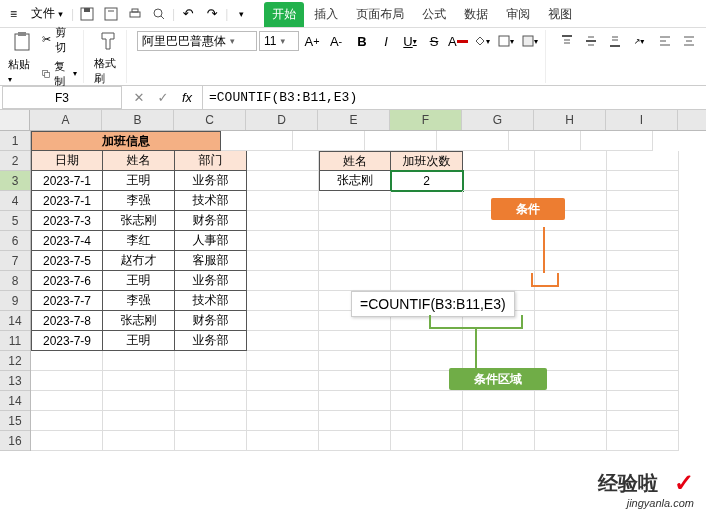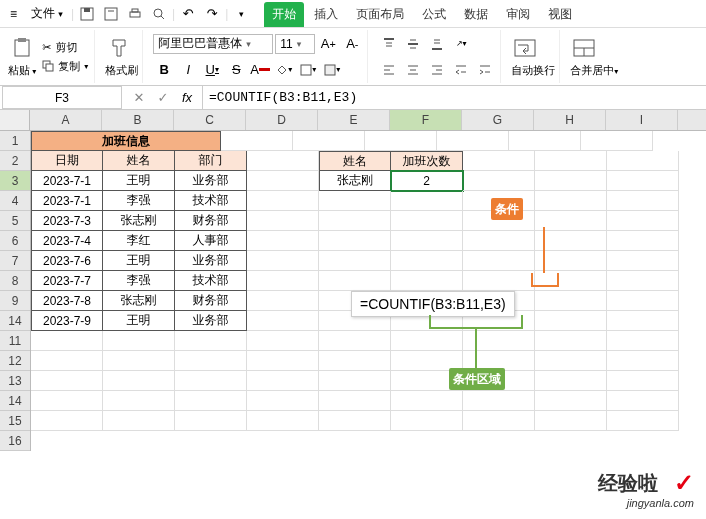--- a/index.html
+++ b/index.html
@@ -3,21 +3,21 @@
 <meta charset="utf-8">
 <style>
 * { box-sizing: border-box; margin: 0; padding: 0; }
 body { font-family: "Microsoft YaHei", Arial, sans-serif; font-size: 12px; background: #fff; width: 706px; height: 519px; overflow: hidden; position: relative; }
 .menubar { display: flex; align-items: center; height: 28px; background: #fff; border-bottom: 1px solid #ddd; padding: 0 4px; gap: 2px; }
 .menubar .mbtn { padding: 3px 6px; cursor: pointer; }
 .tabs { display: flex; align-items: flex-end; height: 100%; gap: 2px; margin-left: 10px; }
 .tab { padding: 4px 8px; cursor: pointer; color: #333; }
 .tab.active { background: #22b14c; color: #fff; border-radius: 3px 3px 0 0; }
 .ribbon { display: flex; align-items: center; height: 58px; background: #fff; border-bottom: 1px solid #ccc; padding: 2px 4px; gap: 6px; }
-.rgroup { display: flex; flex-direction: column; align-items: center; justify-content: center; height: 100%; padding: 0 4px; border-right: 1px solid #eee; }
+.rgroup { display: flex; flex-direction: row; align-items: center; justify-content: center; height: 100%; padding: 0 4px; border-right: 1px solid #eee; }
 .rgroup:last-child { border-right: none; }
 .rbtn-big .icon-box { width: 28px; height: 26px; display: flex; align-items: center; justify-content: center; border: 1px solid transparent; }
 .rbtn-big .lbl { font-size: 11px; margin-top: 2px; }
 .side-stack { display: flex; flex-direction: column; gap: 2px; }
 .side-stack .row { display: flex; align-items: center; gap: 4px; font-size: 11px; padding: 1px 2px; }
 .fmt-row { display: flex; align-items: center; gap: 2px; }
 .combo { display: flex; align-items: center; border: 1px solid #bbb; background: #fff; height: 20px; padding: 0 4px; font-size: 12px; gap: 4px; }
 .combo .arrow { font-size: 9px; color: #666; }
 .iconbtn { width: 22px; height: 22px; display: inline-flex; align-items: center; justify-content: center; border: 1px solid transparent; cursor: pointer; font-size: 13px; }
 .formula-bar { display: flex; align-items: center; height: 24px; border-bottom: 1px solid #ccc; background: #fff; }
@@ -34,21 +34,21 @@
 .rh { width: 30px; height: 20px; display: flex; align-items: center; justify-content: center; border-bottom: 1px solid #ccc; font-size: 12px; color: #444; }
 .rh.sel { background: #c7e0b4; }
 .cells { position: relative; }
 .crow { display: flex; }
 .cell { width: 72px; height: 20px; border-right: 1px solid #ddd; border-bottom: 1px solid #ddd; display: flex; align-items: center; justify-content: center; font-size: 12px; overflow: hidden; }
 .table-border { border-right: 1px solid #555; border-bottom: 1px solid #555; }
 .hdr-orange { background: #f4b084; font-weight: bold; }
 .hdr-tan { background: #fce4d6; }
 .active-cell { outline: 2px solid #22863a; outline-offset: -1px; }
 .annot { position: absolute; }
-.tag { padding: 4px 4px; color: #fff; font-size: 12px; border-radius: 2px; font-weight: bold; }
+.tag { padding: 4px 25px; color: #fff; font-size: 12px; border-radius: 2px; font-weight: bold; }
 .tag.green { background: #70ad47; }
 .tag.orange { background: #ed7d31; }
 .bracket-g { border: 2px solid #70ad47; border-top: none; height: 14px; }
 .bracket-o { border: 2px solid #ed7d31; border-top: none; height: 14px; }
 .formula-display { background: #fff; border: 1px solid #ccc; padding: 4px 8px; font-family: Arial; font-size: 14px; box-shadow: 1px 1px 3px rgba(0,0,0,0.2); }
 .watermark { position: absolute; bottom: 10px; right: 12px; text-align: right; }
 .watermark .wm1 { font-size: 20px; font-weight: bold; color: #333; display: inline-flex; align-items: center; gap: 16px; }
 .watermark .wm1 .check { color: #e60012; font-size: 24px; }
 .watermark .wm2 { font-size: 11px; color: #333; font-style: italic; }
 svg { display: block; }
@@ -369,20 +369,31 @@
           <div class="cell table-border">李红</div>
           <div class="cell table-border">人事部</div>
           <div class="cell"></div>
           <div class="cell"></div>
           <div class="cell"></div>
           <div class="cell"></div>
           <div class="cell"></div>
           <div class="cell"></div>
         </div>
       <div class="crow">
+          <div class="cell table-border" style="border-left:1px solid #555">2023-7-5</div>
+          <div class="cell table-border">赵冇才</div>
+          <div class="cell table-border">客服部</div>
+          <div class="cell"></div>
+          <div class="cell"></div>
+          <div class="cell"></div>
+          <div class="cell"></div>
+          <div class="cell"></div>
+          <div class="cell"></div>
+        </div>
+      <div class="crow">
           <div class="cell table-border" style="border-left:1px solid #555">2023-7-6</div>
           <div class="cell table-border">王明</div>
           <div class="cell table-border">业务部</div>
           <div class="cell"></div>
           <div class="cell"></div>
           <div class="cell"></div>
           <div class="cell"></div>
           <div class="cell"></div>
           <div class="cell"></div>
         </div>

